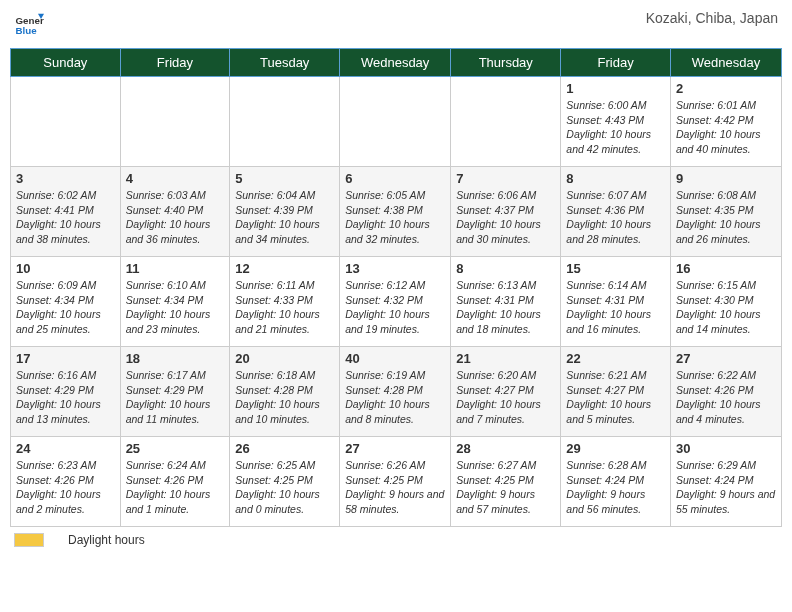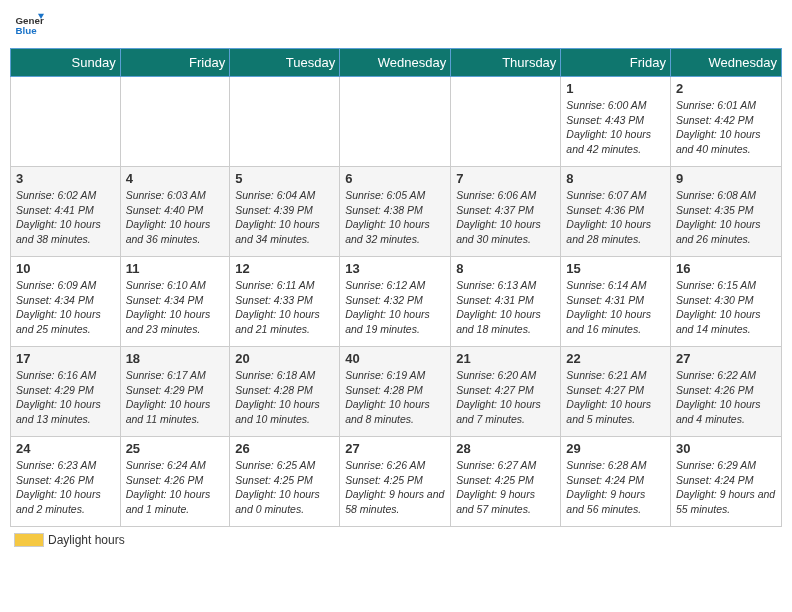--- a/index.html
+++ b/index.html
@@ -37,24 +37,24 @@
     .subtitle {
       font-size: 14px;
       color: #555;
     }
     .calendar {
       width: 100%;
       border-collapse: collapse;
       font-size: 11px;
     }
     .calendar th {
-      background: #0f766e;
+      background: #14532d;
       color: #fff;
       padding: 6px 4px;
-      text-align: right;
+      text-align: center;
       font-size: 13px;
       font-weight: normal;
       border: 1px solid #5a9fd4;
     }
     .calendar td {
       border: 1px solid #ccc;
       vertical-align: top;
       padding: 4px 5px;
       width: 113px;
       height: 90px;
@@ -75,21 +75,21 @@
       font-size: 10.5px;
       line-height: 1.4;
       font-style: italic;
     }
     .empty-cell {
       background: #fff !important;
     }
     .footer {
       display: flex;
       align-items: center;
-      gap: 4px;
+      gap: 24px;
       margin-top: 6px;
       padding-left: 4px;
     }
     .daylight-swatch {
       width: 30px;
       height: 14px;
       background: #f5c842;
       border: 1px solid #ccc;
     }
     .footer-text {
@@ -102,20 +102,21 @@
 
 <div class="header">
   <div class="logo">
     <svg class="logo-icon" viewBox="0 0 40 40" xmlns="http://www.w3.org/2000/svg">
       <text x="2" y="18" font-size="13" font-weight="bold" fill="#333" font-family="Arial">General</text>
       <text x="2" y="32" font-size="13" font-weight="bold" fill="#1a73c8" font-family="Arial">Blue</text>
       <polygon points="32,5 40,5 36,12" fill="#1a73c8"></polygon>
     </svg>
   </div>
   <div class="title-block">
+    <div class="subtitle">Kozaki, Chiba, Japan</div>
   </div>
 </div>
 
 <table class="calendar">
   <thead>
     <tr>
       <th>Sunday</th>
       <th>Friday</th>
       <th>Tuesday</th>
       <th>Wednesday</th>

